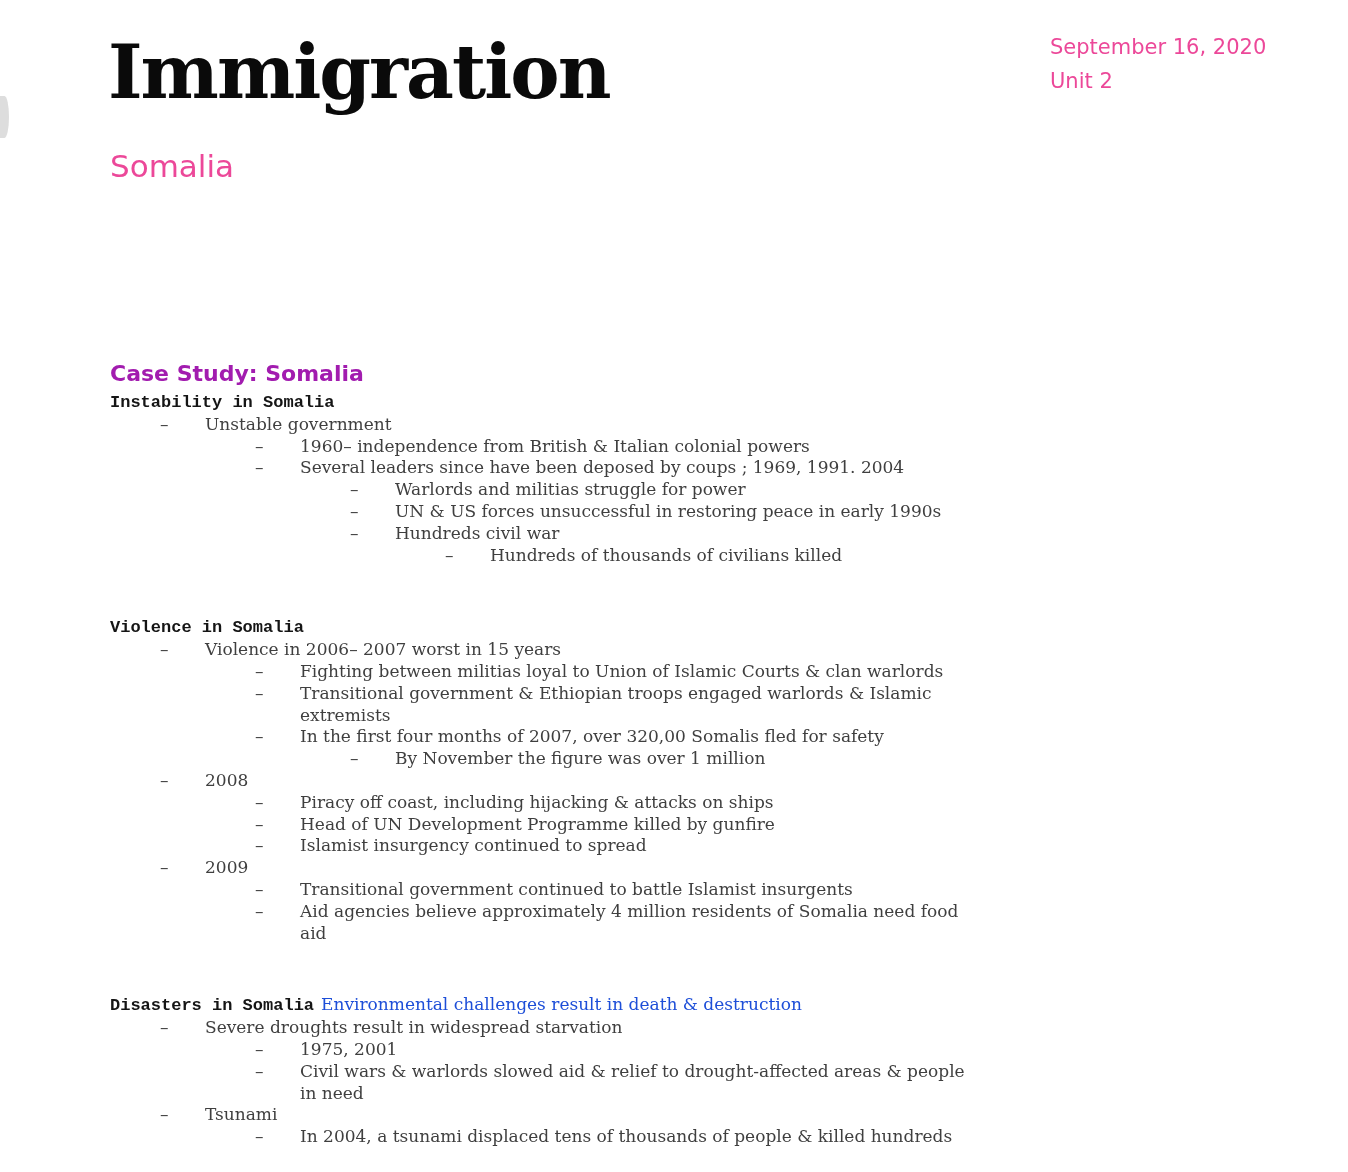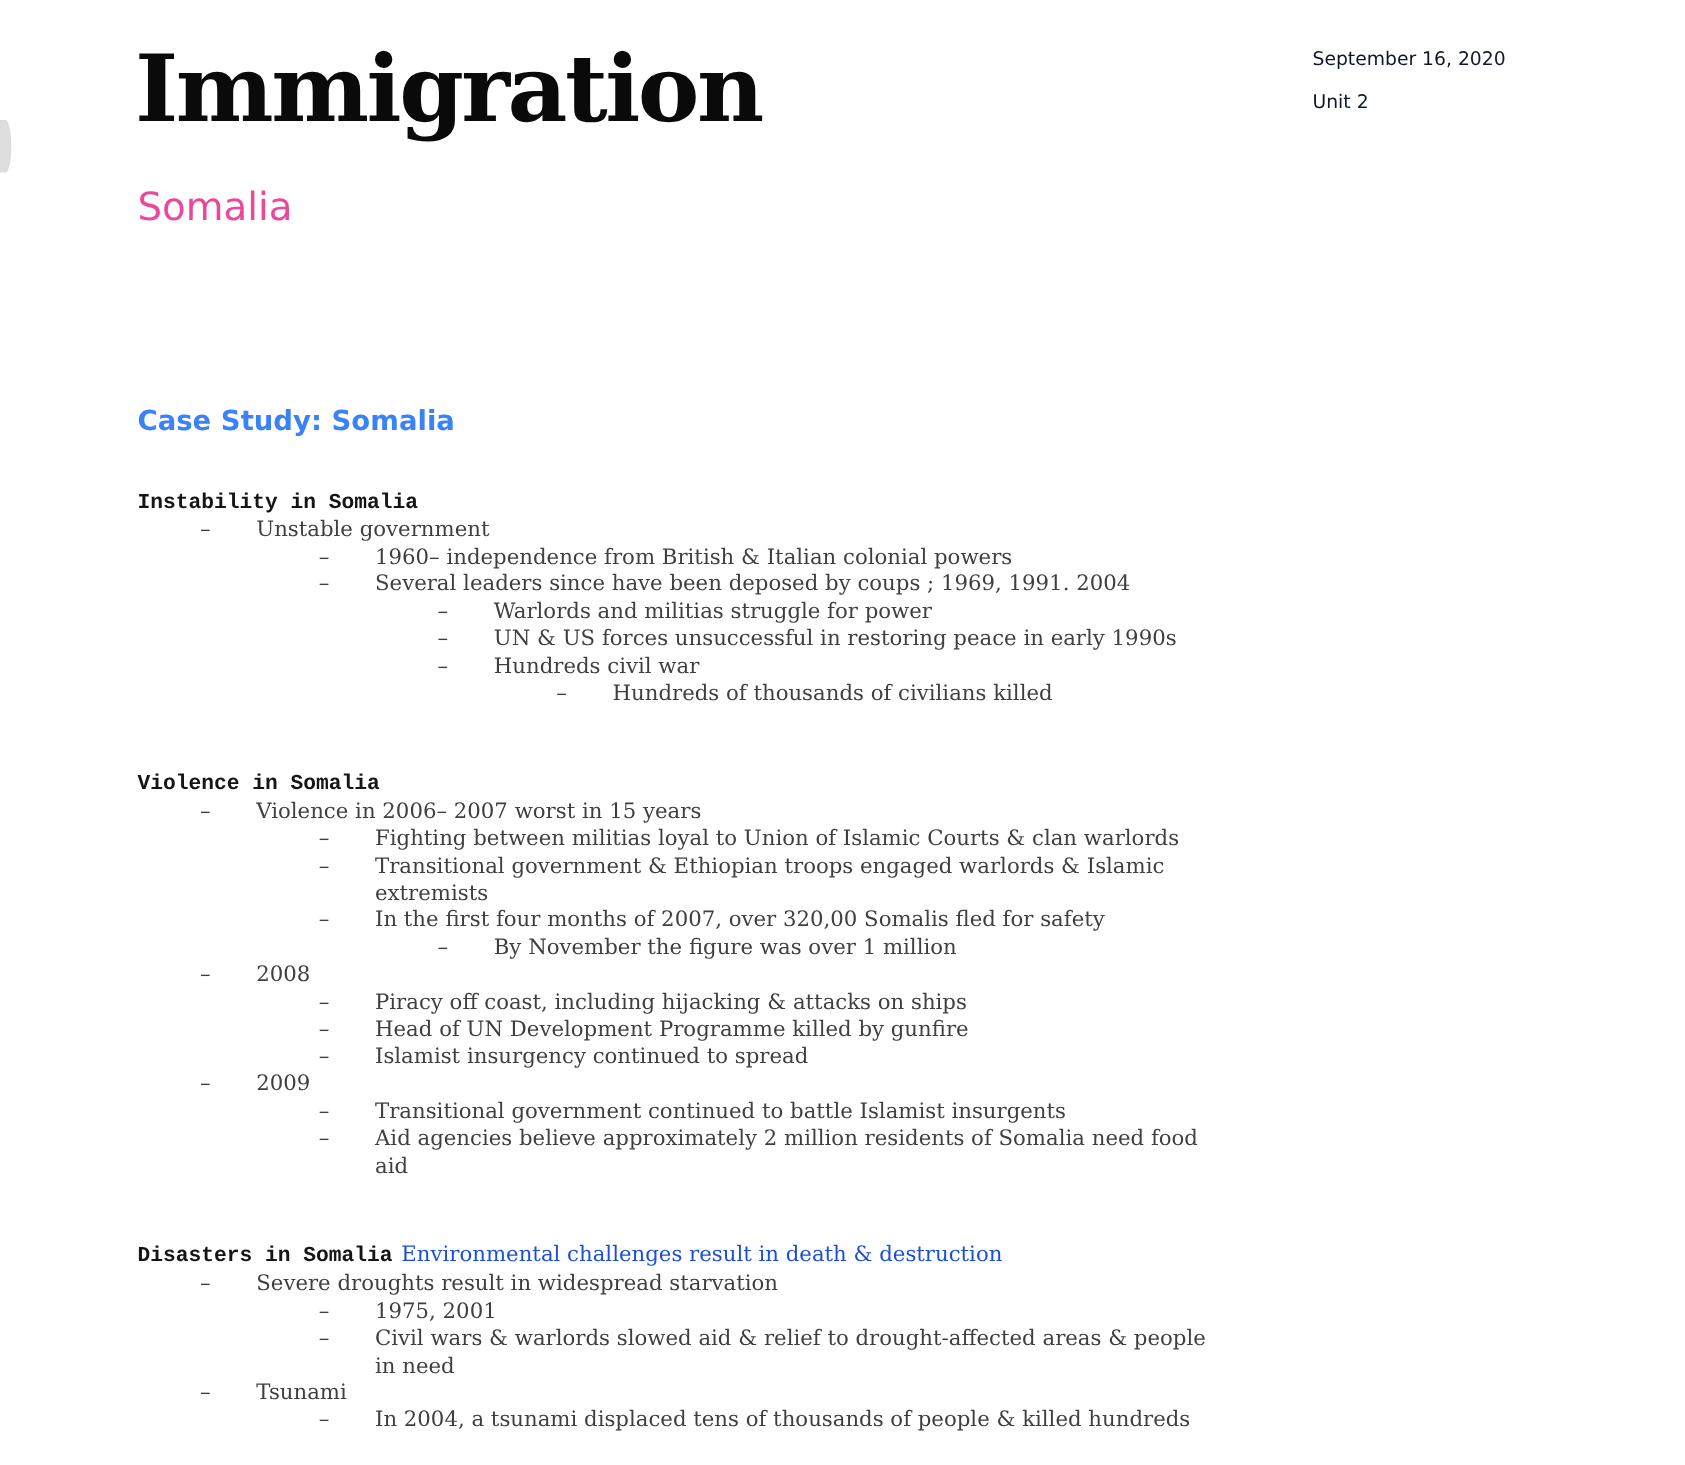--- a/index.html
+++ b/index.html
@@ -23,21 +23,21 @@
   }
   .doc-subtitle{
     position:absolute; left:110px; top:148px;
     font-family:"DejaVu Sans","Liberation Sans",sans-serif;
     font-size:31px; color:#ec4899;
   }
 
   .meta{
     position:absolute; left:1050px; top:30px;
     font-family:"DejaVu Sans","Liberation Sans",sans-serif;
-    font-size:15px; line-height:34px; color:#0f172a;
+    font-size:21px; line-height:34px; color:#ec4899;
   }
 
   .case-study{
     position:absolute; left:110px; top:325px;
     font-family:"DejaVu Sans","Liberation Sans",sans-serif;
     font-weight:700; font-size:22px; color:#2e74b5;
   }
 
   .content{
     position:absolute; left:110px; top:391px; width:872px;
@@ -65,21 +65,21 @@
   <div class="edge-artifact"></div>
 
   <h1 class="doc-title">Immigration</h1>
   <div class="doc-subtitle">Somalia</div>
 
   <div class="meta">
     <div>September 16, 2020</div>
     <div>Unit 2</div>
   </div>
 
-  <div class="case-study" style="color: #3b82f6;">Case Study: Somalia</div>
+  <div class="case-study" style="color: #a21caf; margin-top: 36px;">Case Study: Somalia</div>
 
   <div class="content">
     <div id="sections-root">
         <div class="section">
           <div class="sec-heading"><span class="hb">Instability in Somalia</span></div>
           <div class="item lv1">
             <span class="marker">–</span>
             <span class="txt">Unstable government</span>
           </div>
           <div class="item lv2">
@@ -148,21 +148,21 @@
           <div class="item lv1">
             <span class="marker">–</span>
             <span class="txt">2009</span>
           </div>
           <div class="item lv2">
             <span class="marker">–</span>
             <span class="txt">Transitional government continued to battle Islamist insurgents</span>
           </div>
           <div class="item lv2">
             <span class="marker">–</span>
-            <span class="txt">Aid agencies believe approximately 2 million residents of Somalia need food aid</span>
+            <span class="txt">Aid agencies believe approximately 4 million residents of Somalia need food aid</span>
           </div>
         </div>
         <div class="section">
           <div class="sec-heading"><span class="hb">Disasters in Somalia</span><span class="hs">Environmental challenges result in death &amp; destruction</span></div>
           <div class="item lv1">
             <span class="marker">–</span>
             <span class="txt">Severe droughts result in widespread starvation</span>
           </div>
           <div class="item lv2">
             <span class="marker">–</span>

